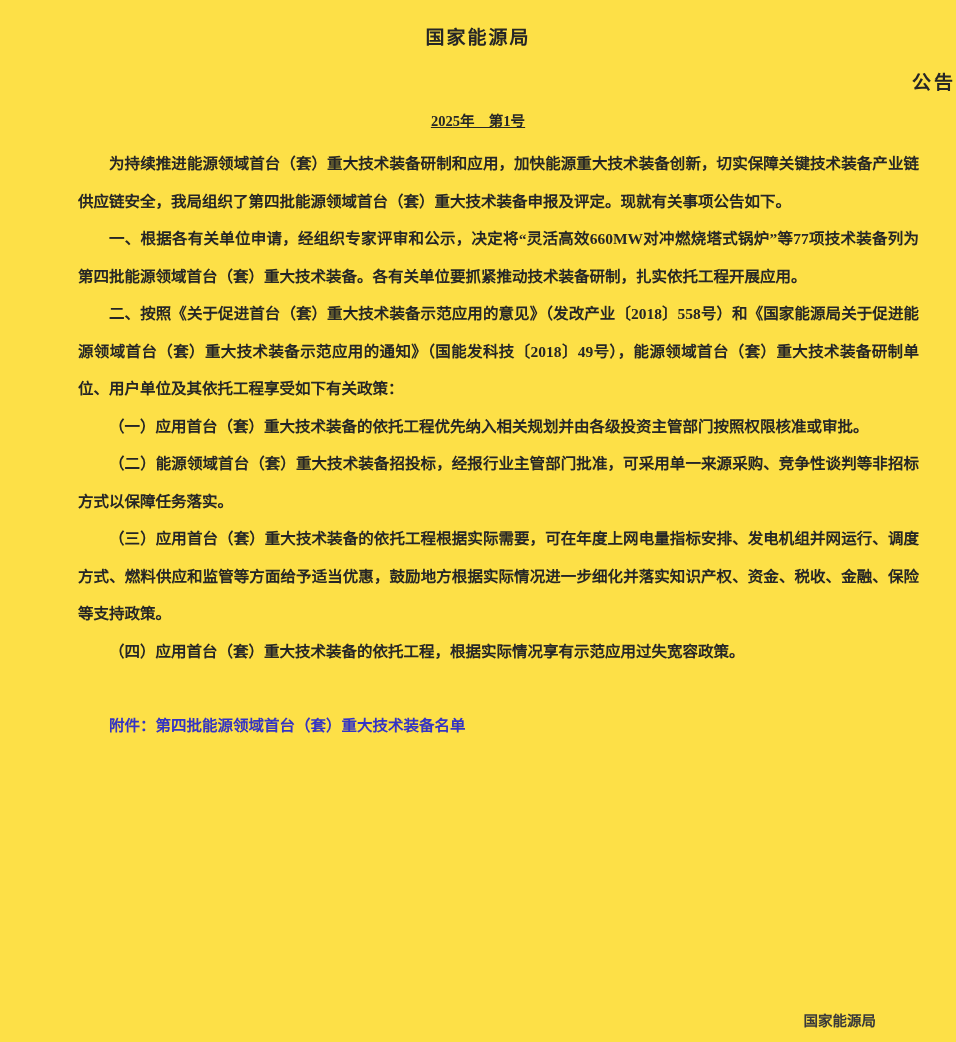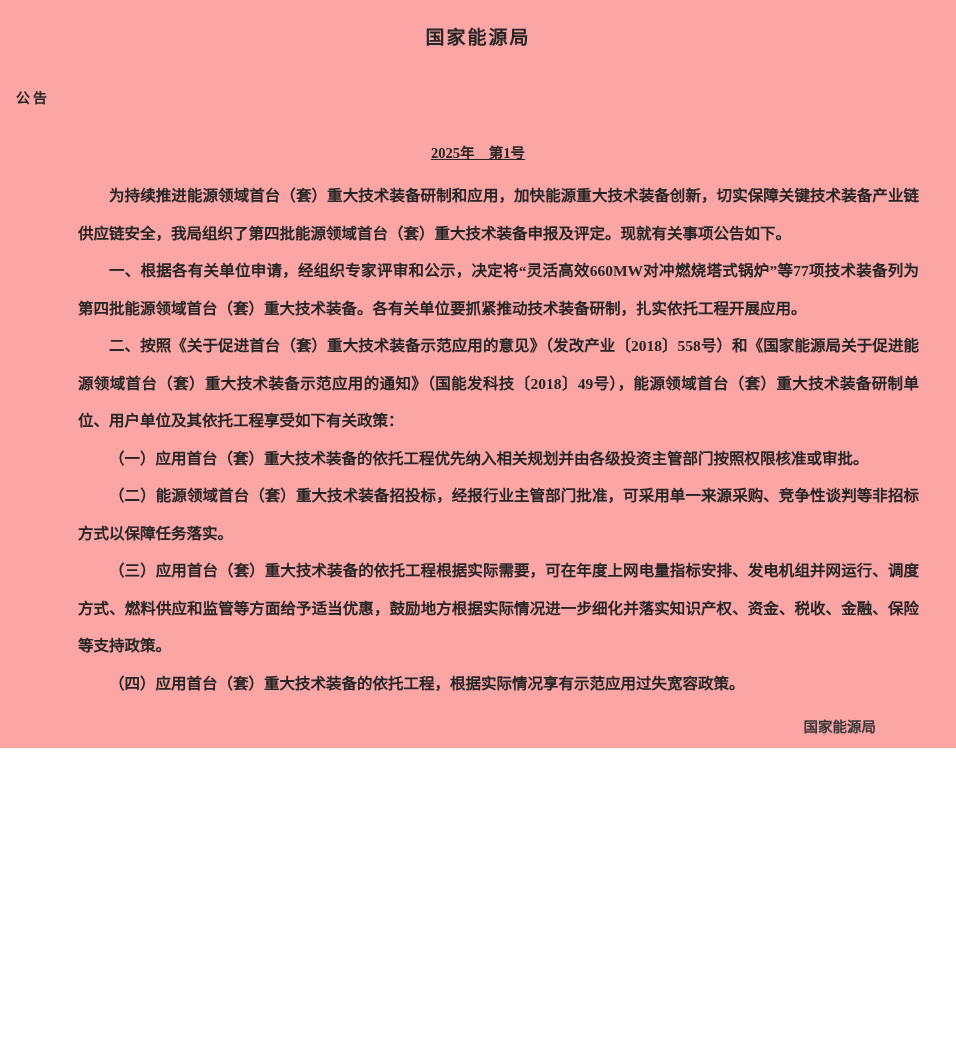--- a/index.html
+++ b/index.html
@@ -3,42 +3,42 @@
 <meta charset="utf-8">
 <style>
   html, body {
     margin: 0;
     padding: 0;
     background: #ffffff;
   }
   .page {
     position: relative;
     width: 956px;
-    height: 748px;
-    background: #fca5a5;
+    height: 1042px;
+    background: #fde047;
     font-family: "Liberation Serif", "DejaVu Serif", serif;
     color: #262626;
     font-weight: 600;
     overflow: hidden;
     box-sizing: border-box;
   }
   .doc-title {
     margin: 0;
     padding-top: 26px;
     text-align: center;
     font-size: 19px;
     font-weight: 700;
     letter-spacing: 2px;
     line-height: 24px;
   }
   .doc-subtitle {
-    margin: 16px;
+    margin: 0;
     padding-top: 21px;
-    text-align: left;
-    font-size: 14px;
+    text-align: right;
+    font-size: 19px;
     font-weight: 700;
     letter-spacing: 3px;
     line-height: 24px;
   }
   .doc-number {
     margin: 0;
     padding-top: 15px;
     text-align: center;
     font-size: 14.5px;
     font-weight: 700;

